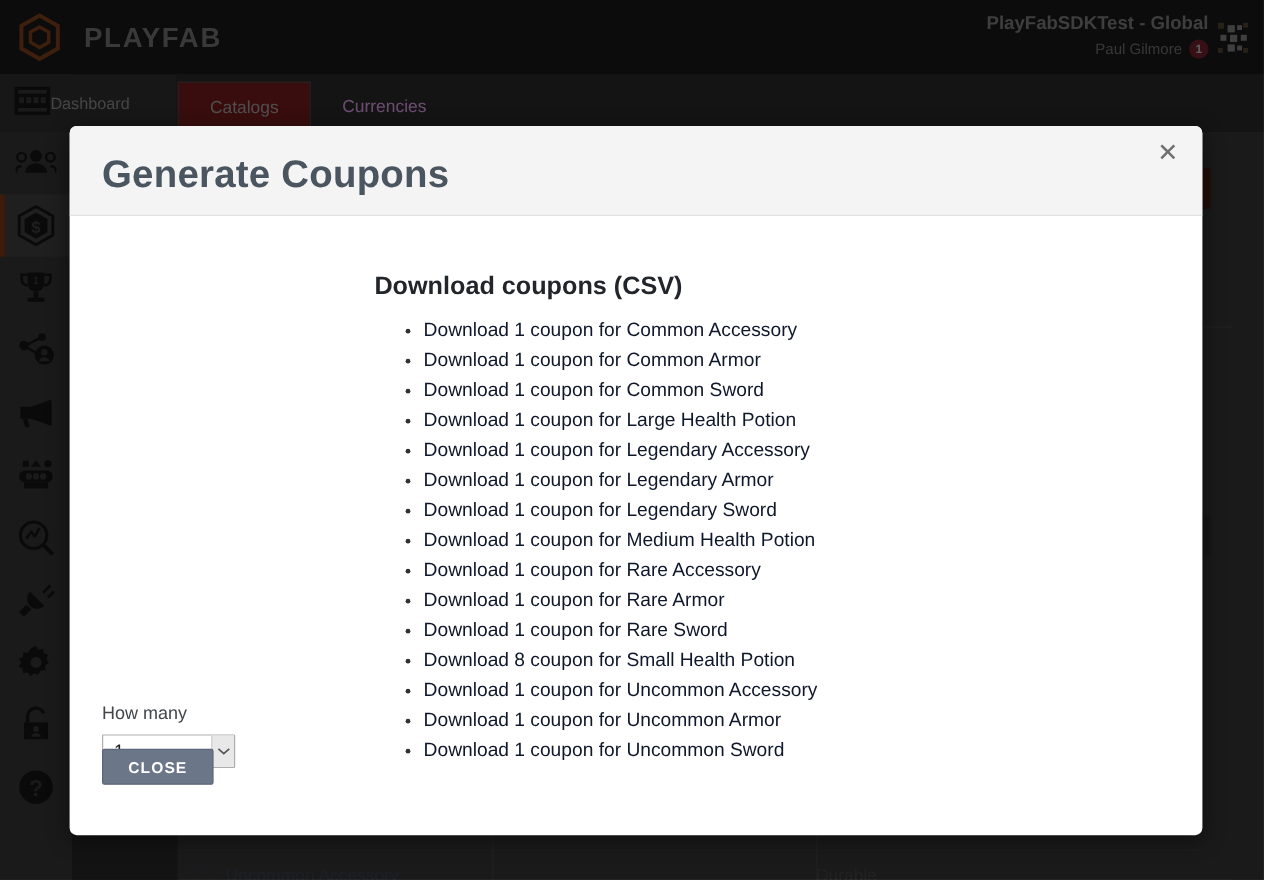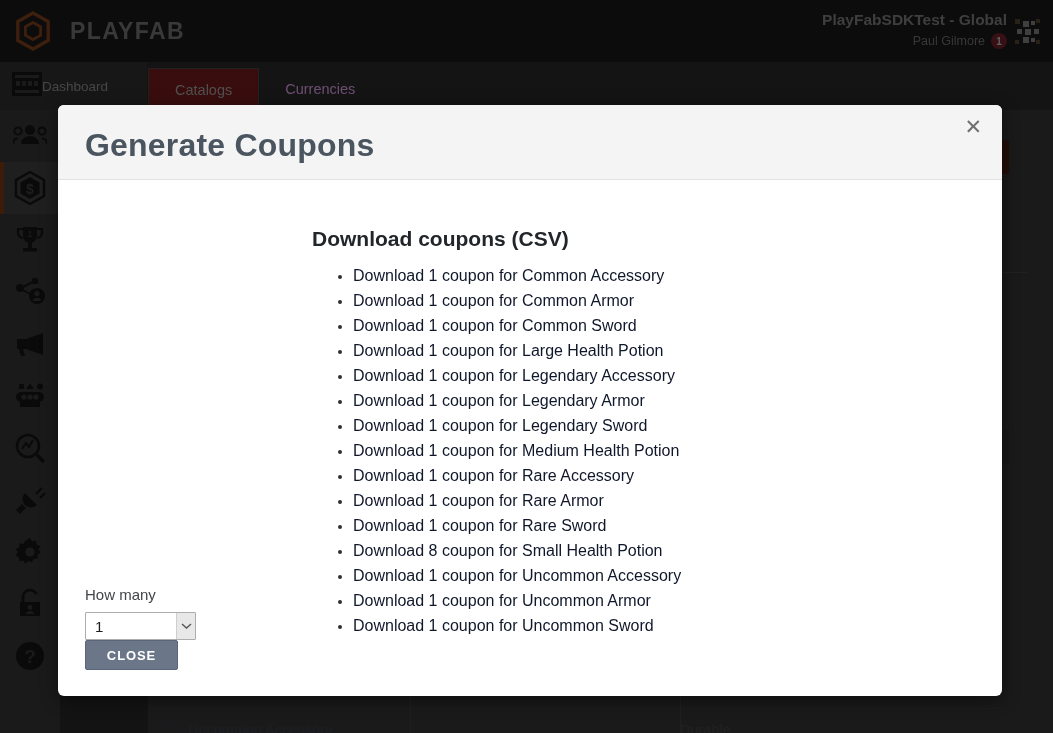--- a/index.html
+++ b/index.html
@@ -318,21 +318,21 @@
     font-size: 16px;
     color: #0f172a;
     text-decoration: none;
     line-height: 22px;
     cursor: pointer;
   }
 
   .modal-footer {
     position: absolute;
     left: 0; right: 0;
-    bottom: 0;
+    bottom: 16px;
     height: 56px;
     padding-left: 27px;
     padding-top: 0;
     margin-top: 48px;
   }
   .close-btn {
     width: 93px;
     height: 30px;
     background: #6b7689;
     border: 1px solid #5c657a;

